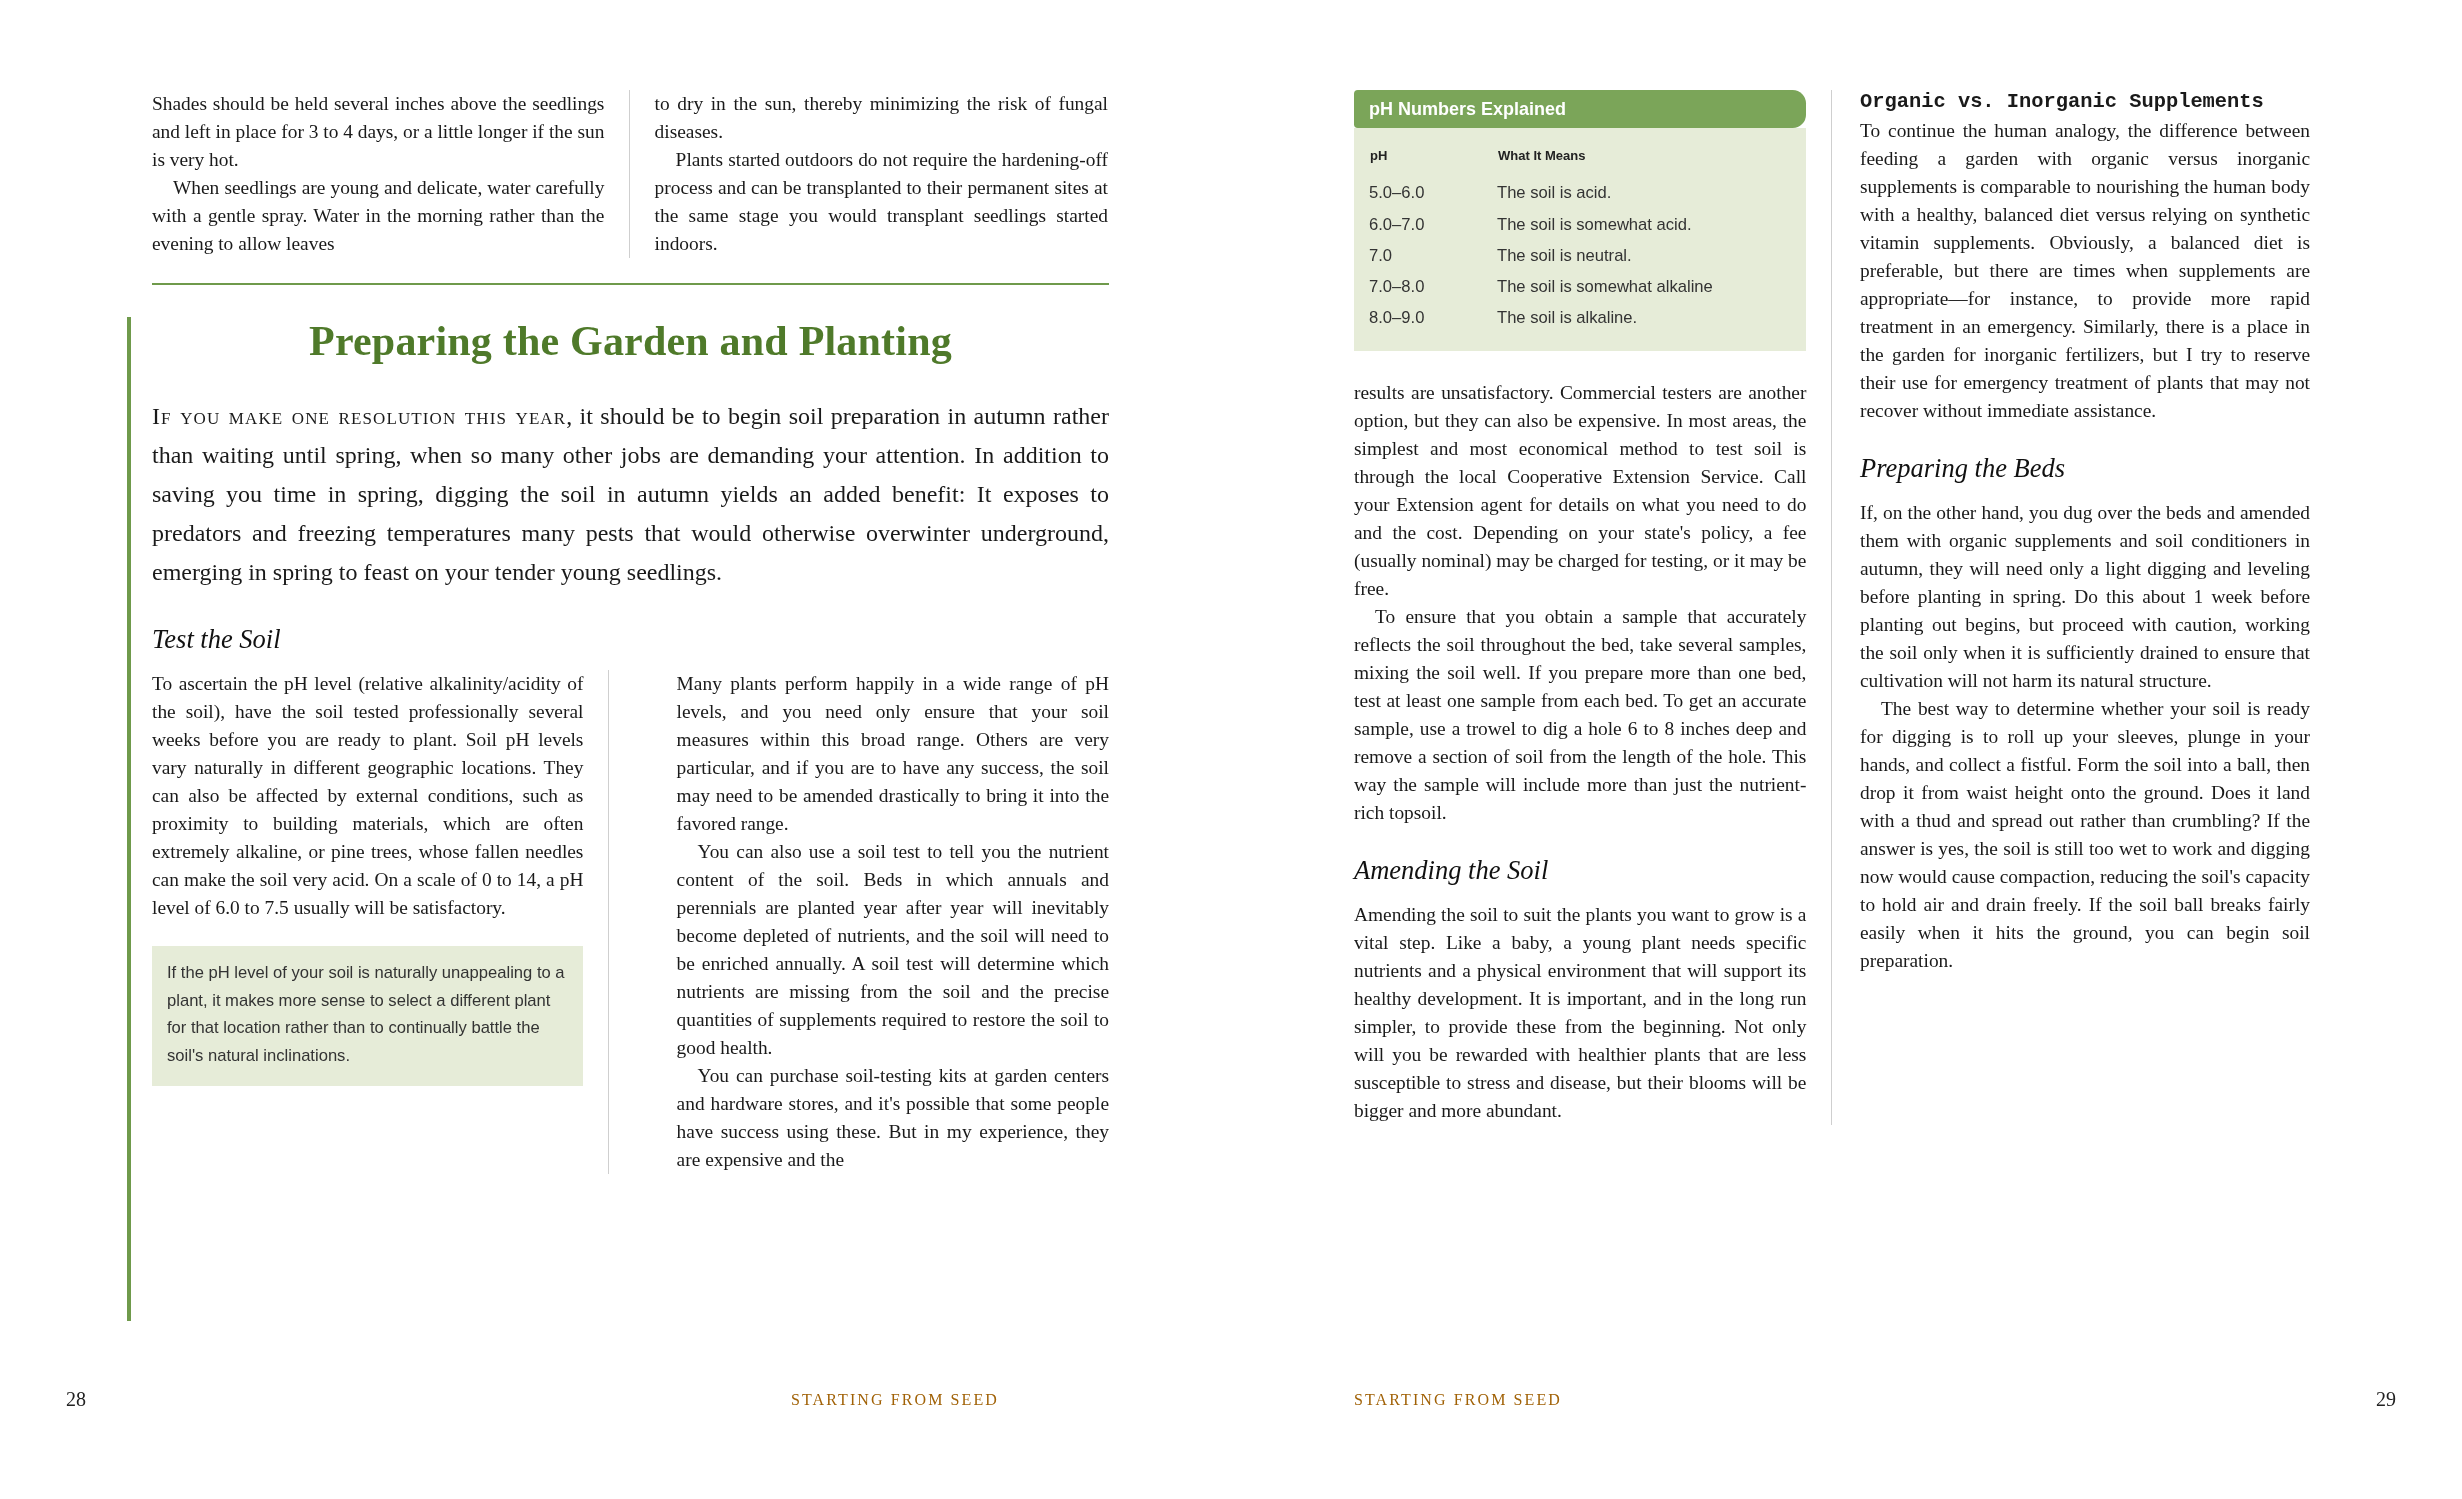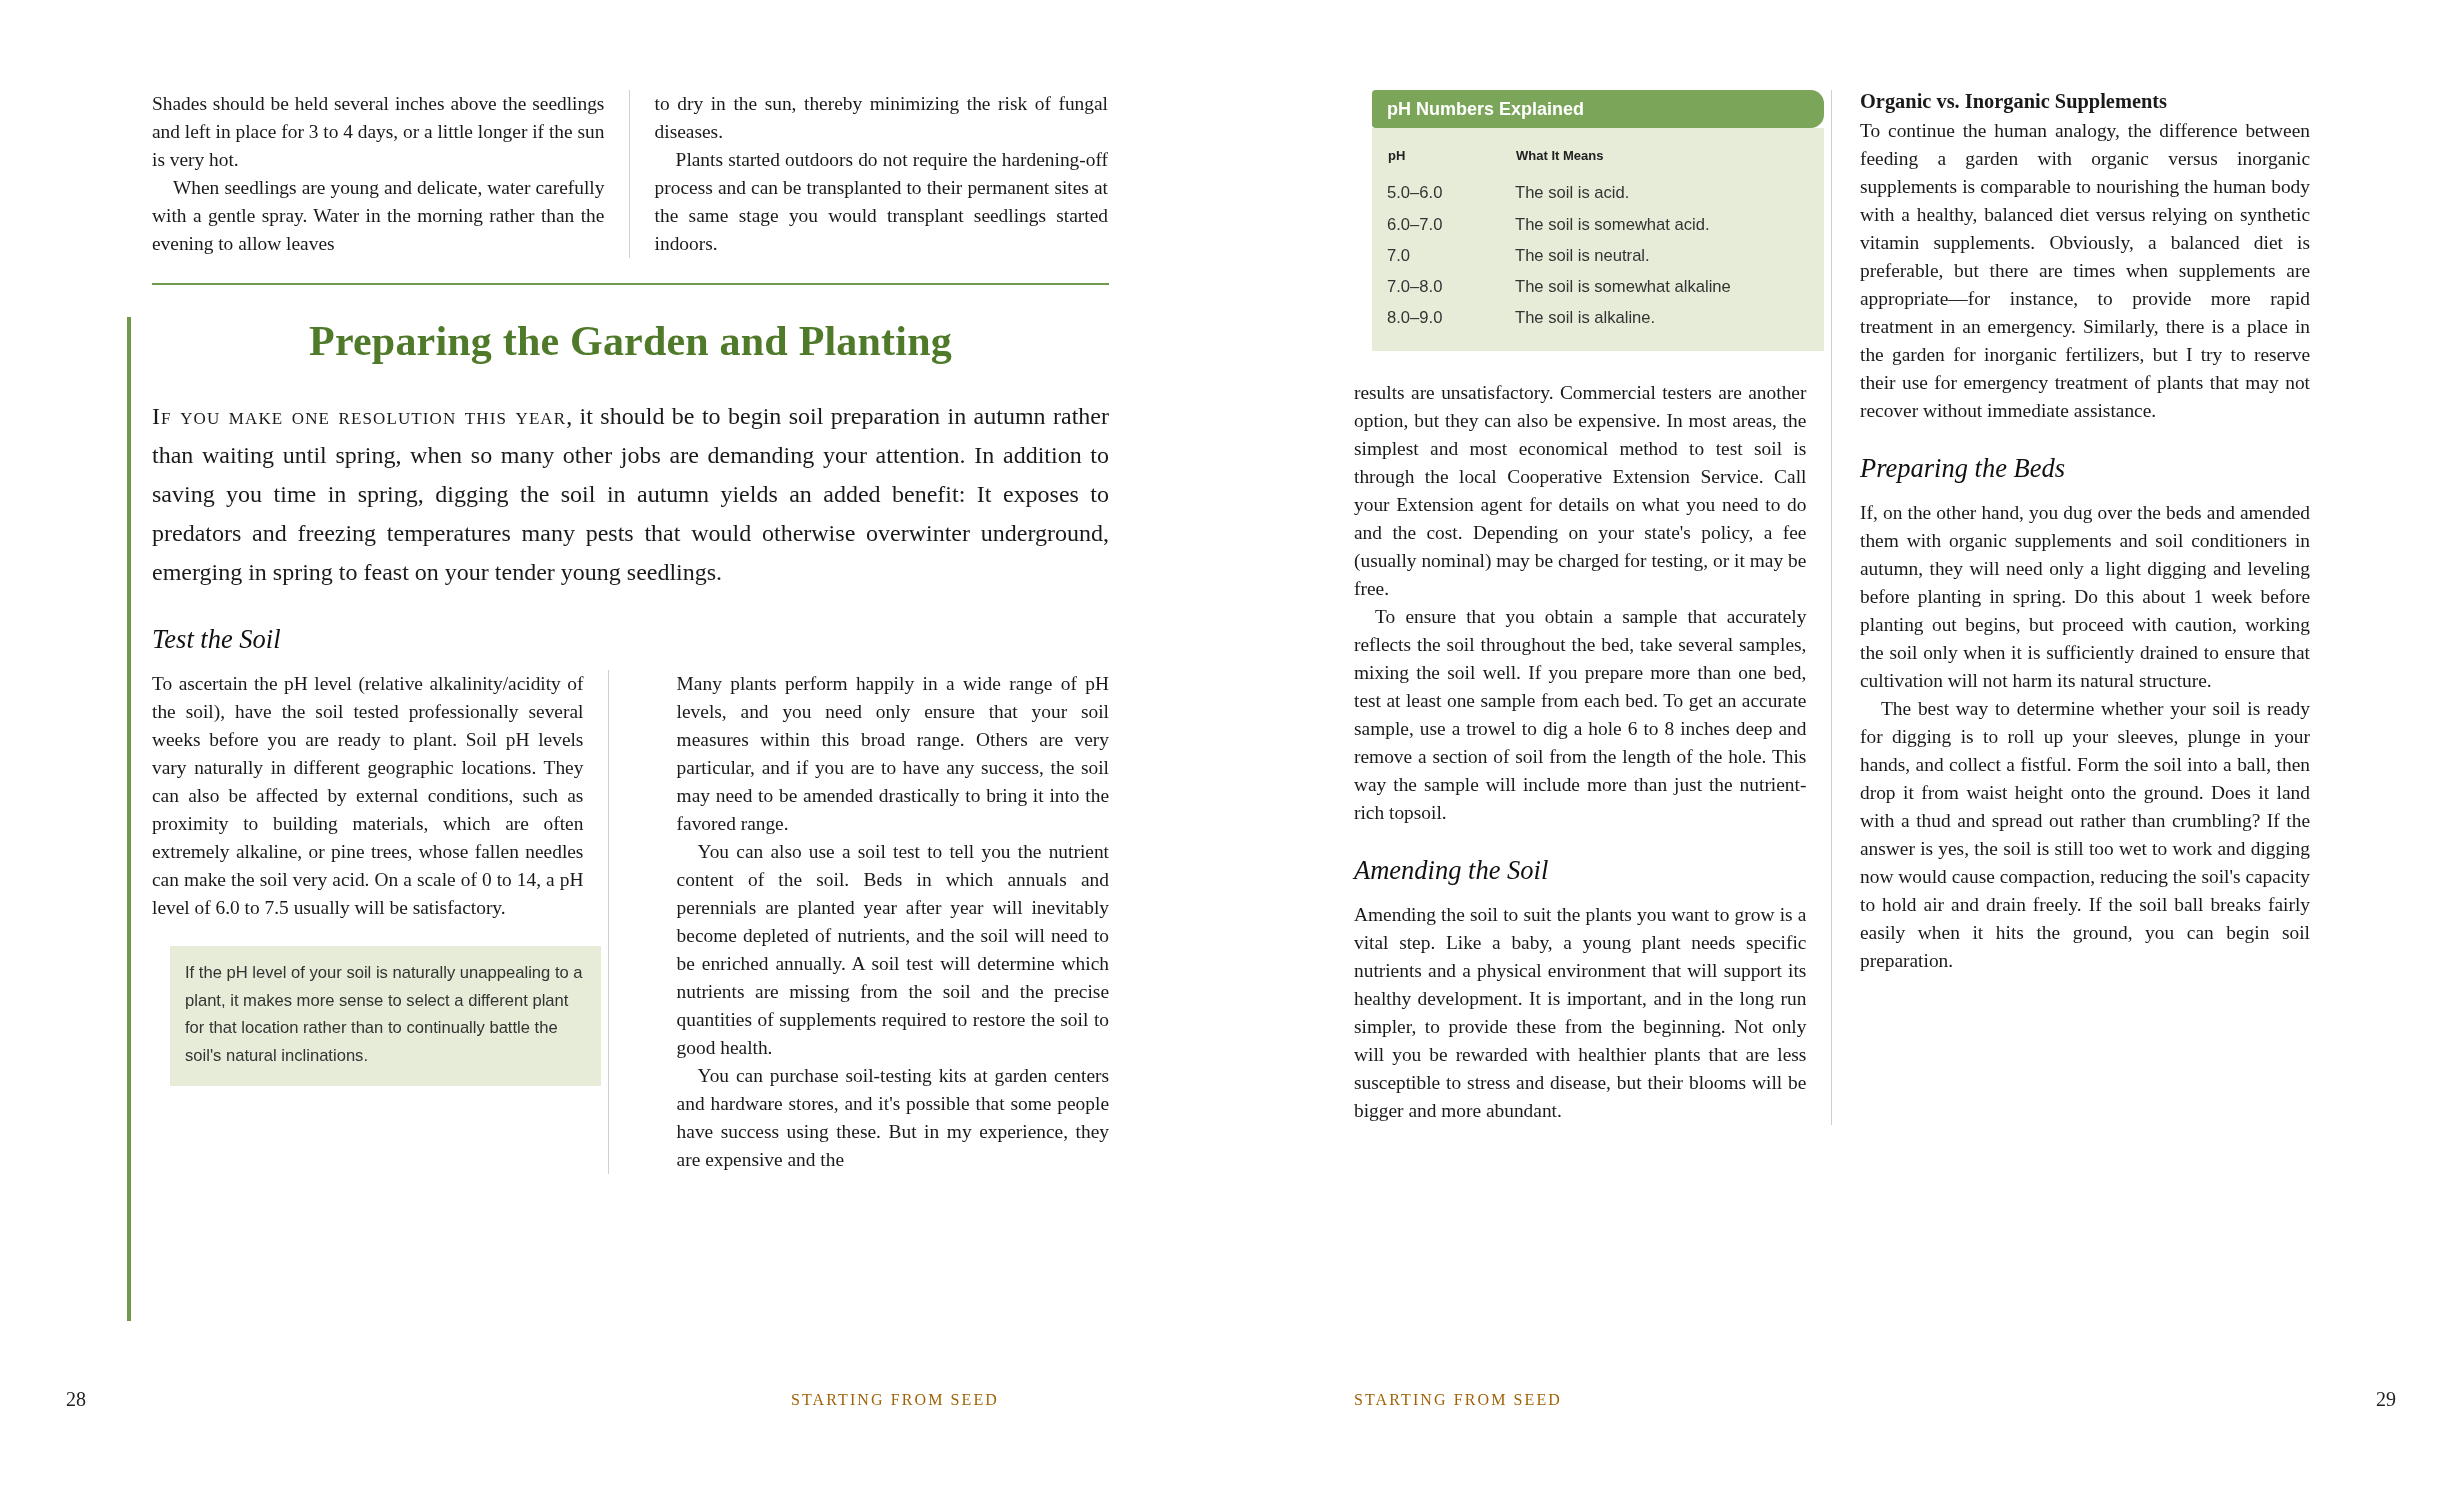--- a/index.html
+++ b/index.html
@@ -113,21 +113,20 @@
     left: -24.6px;
     top: 0;
     width: 3.8px;
     background: #6f9a4b;
   }
   
   .callout {
     margin-top: 24.6px;
     width: 100%;
     box-sizing: border-box;
-    margin-left: 18px;
   }
   .callout-head {
     background: #7ba559;
     color: #ffffff;
     font-family: "Liberation Sans", sans-serif;
     font-weight: bold;
     font-size: 18px;
     padding: 8.5px 15px;
     border-radius: 3.8px 13.3px 13.3px 3.8px;
     box-sizing: border-box;
@@ -197,20 +196,21 @@
   }
   .rp-col-right {
     width: 478px;
     box-sizing: border-box;
     padding-left: 28px;
   }
   h3.bold-head {
     font-size: 20.4px;
     font-weight: bold;
     margin: 0 0 3.8px 0;
+    font-family: Liberation Mono, monospace;
   }
   .gap { height: 28px; }
 </style>
 </head>
 <body>
 
 <div class="spread">
 
   <div class="page" id="page-left">
     <div class="page-inner">

